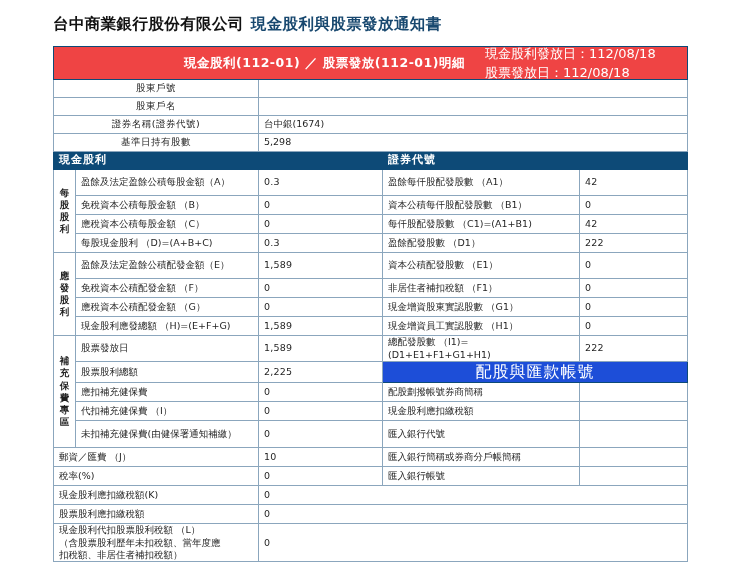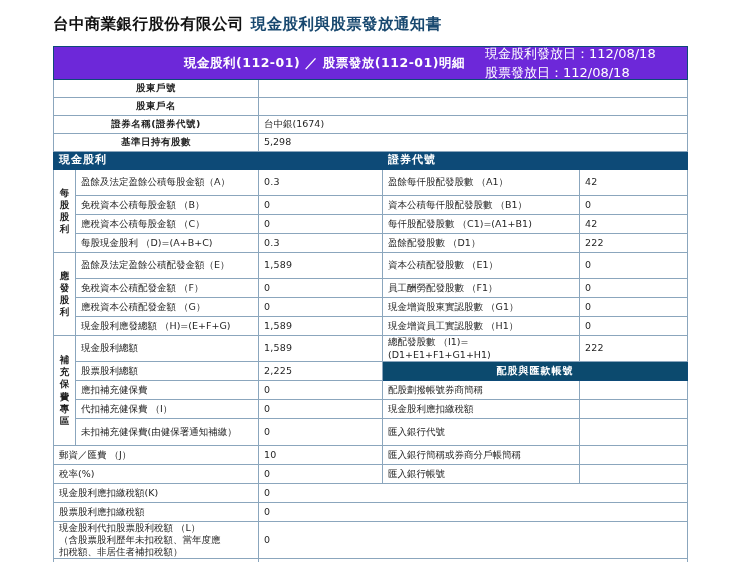--- a/index.html
+++ b/index.html
@@ -34,21 +34,21 @@
     font-size:9.5px;
     line-height:1.28;
     vertical-align:middle;
     background:#ffffff;
     color:#1f1f1f;
     word-break:break-all;
   }
 
   
   .banner td{
-    background:#6d28d9;
+    background:#ef4444;
     border:1px solid #0d4a77;
     color:#ffffff;
     padding:0;
   }
   .banner-wrap{
     display:flex;align-items:center;height:32px;
   }
   .banner-main{
     flex:1;text-align:center;
     font-size:12.5px;font-weight:bold;letter-spacing:.5px;
@@ -57,21 +57,21 @@
   .banner-dates{
     width:196px;
     font-size:13px;line-height:1.5;
     padding-right:6px;
     text-align:left;
     white-space:nowrap;
   }
 
   
   .lbl-c{
-    text-align:center;font-weight:bold;font-size:10px;
+    text-align:center;font-weight:normal;font-size:10px;
     letter-spacing:.5px;
   }
   .val{font-size:9.5px;color:#222;}
 
   
   .sec td{
     background:#0d4a77;color:#ffffff;
     border:1px solid #0d4a77;
     text-align:left;font-weight:bold;
     font-size:11px;letter-spacing:1px;
@@ -188,21 +188,21 @@
             <span>利</span>
       </td>
       <td class="rlabel tight" style="height:25px">盈餘及法定盈餘公積配發金額（E）</td>
       <td class="num">1,589</td>
       <td class="rlabel" colspan="2" style="height:25px">資本公積配發股數 （E1）</td>
       <td class="num">0</td>
     </tr>
     <tr>
       <td class="rlabel" style="height:18px">免稅資本公積配發金額 （F）</td>
       <td class="num">0</td>
-      <td class="rlabel" colspan="2">員工酬勞配發股數 （F1）</td>
+      <td class="rlabel" colspan="2">非居住者補扣稅額 （F1）</td>
       <td class="num">0</td>
     </tr>
     <tr>
       <td class="rlabel" style="height:18px">應稅資本公積配發金額 （G）</td>
       <td class="num">0</td>
       <td class="rlabel" colspan="2">現金增資股東實認股數 （G1）</td>
       <td class="num">0</td>
     </tr>
     <tr>
       <td class="rlabel" style="height:18px">現金股利應發總額 （H)=(E+F+G)</td>
@@ -213,31 +213,31 @@
 
     <tr>
       <td class="vlabel" rowspan="5">
         <span>補</span>
             <span>充</span>
             <span>保</span>
             <span>費</span>
             <span>專</span>
             <span>區</span>
       </td>
-      <td class="rlabel" style="height:21px">現金股利總額</td>
+      <td class="rlabel" style="height:21px">股票發放日</td>
       <td class="num">1,589</td>
       <td class="rlabel tight" colspan="2" style="height:25px;white-space:pre-line">總配發股數 （I1)=
 (D1+E1+F1+G1+H1)</td>
       <td class="num">222</td>
     </tr>
 
     <tr>
       <td class="rlabel" style="height:18px">股票股利總額</td>
       <td class="num">2,225</td>
-      <td colspan="3" style="background:#0c4a6e;border:1px solid #0d4a77;color:#fff;text-align:center;font-weight:bold;font-size:10px;letter-spacing:1px;height:17px">配股與匯款帳號</td>
+      <td colspan="3" style="background:#1d4ed8;border:1px solid #0d4a77;color:#fff;text-align:center;font-weight:normal;font-size:16px;letter-spacing:1px;height:17px">配股與匯款帳號</td>
     </tr>
 
     <tr>
       <td class="rlabel" style="height:18px">應扣補充健保費</td>
       <td class="num">0</td>
       <td class="rlabel" colspan="2">配股劃撥帳號券商簡稱</td>
       <td class="val blank"></td>
     </tr>
 
     <tr>

